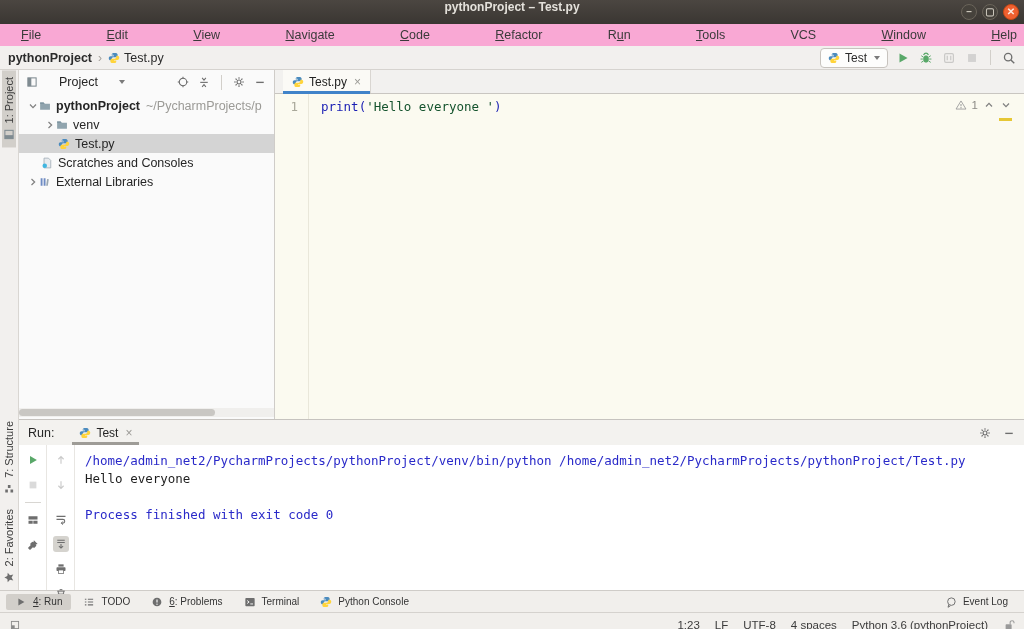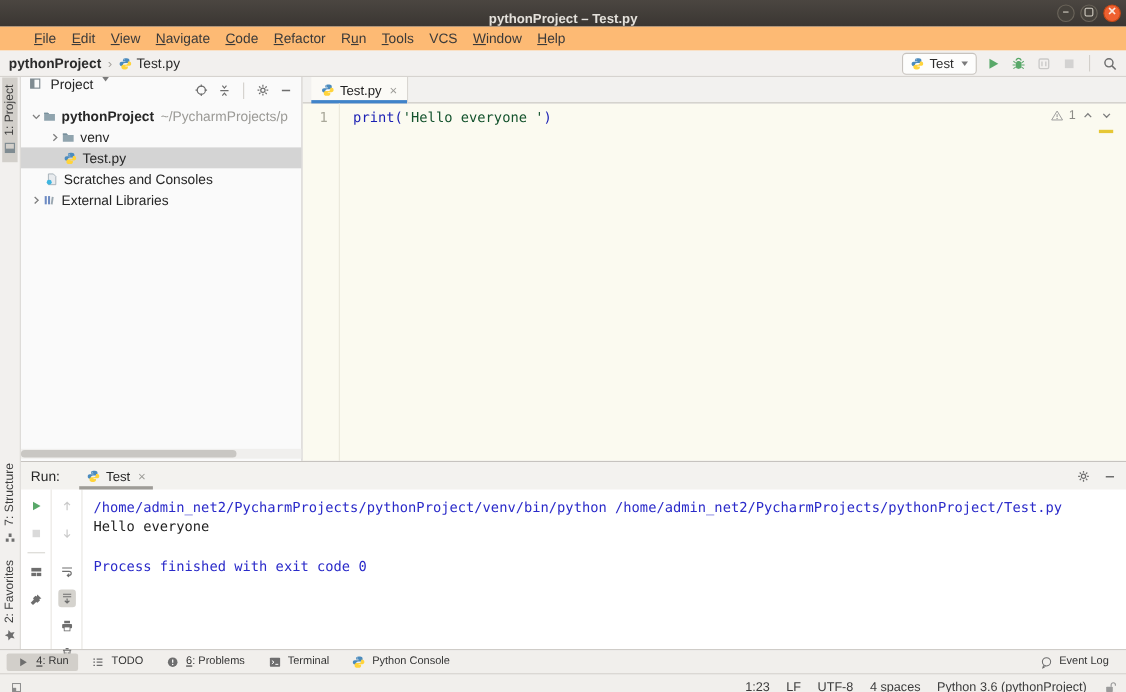--- a/index.html
+++ b/index.html
@@ -5,30 +5,30 @@
   html,body{margin:0;padding:0;}
   body{width:1024px;height:629px;overflow:hidden;background:#fff;
        font-family:"Liberation Sans", sans-serif;-webkit-font-smoothing:antialiased;}
   .icon{display:inline-flex;align-items:center;justify-content:center;width:14px;height:14px;flex:0 0 auto;}
   .icon svg{width:100%;height:100%;}
   .icon.sm{width:12px;height:12px;}
   .disabled{opacity:.45;}
 
   
   .titlebar{height:24px;background:linear-gradient(#4b4641,#3a3632);color:#e4e1db;
-    display:flex;align-items:flex-end;justify-content:center;position:relative;
+    display:flex;align-items:flex-start;justify-content:center;position:relative;
     font-size:12px;font-weight:bold;}
   .win-controls{position:absolute;right:5px;top:4px;display:flex;gap:5px;}
   .win-btn{width:16px;height:16px;border-radius:50%;background:#46423c;border:1px solid #6a645a;
     color:#cfcabf;font-size:10px;line-height:13px;text-align:center;box-sizing:border-box;}
   .win-btn.close{background:#ef6030;border-color:#c74815;color:#fbe9e0;}
 
   
-  .menubar{height:22px;background:#fdba74;display:flex;align-items:center;padding-left:24px;
-    font-size:12.5px;color:#3a3a3a;}
+  .menubar{height:22px;background:#f9a8d4;display:flex;align-items:center;padding-left:14px;
+    font-size:12.5px;color:#3a3a3a;justify-content:space-between;}
   .menu-item{padding:0 7px;cursor:default;}
   .mn{text-decoration:underline;}
 
   
   .toolbar{height:24px;background:#f2f0ee;border-bottom:1px solid #d6d3cf;display:flex;
     align-items:center;padding:0 8px;box-sizing:border-box;font-size:12.5px;color:#2b2b2b;}
   .crumb-project{font-weight:bold;}
   .crumb-sep{color:#a5a29d;margin:0 6px;font-size:12px;}
   .crumb-file{margin-left:4px;}
   .toolbar-right{margin-left:auto;display:flex;align-items:center;gap:8px;}
@@ -48,21 +48,21 @@
   .stripe-label .icon svg{transform:rotate(90deg);}
   .stripe-label.active{background:#d2cfca;}
   .stripe-bottom{display:flex;flex-direction:column;align-items:center;}
 
   .content-col{flex:1;display:flex;flex-direction:column;min-width:0;}
   .main-row{height:349px;display:flex;min-height:0;}
 
   
   .project-panel{width:256px;background:#fafafa;border-right:1px solid #cfccc8;box-sizing:border-box;
     position:relative;font-size:12.5px;color:#262626;}
-  .pp-header{height:24px;display:flex;padding:0 8px 0 7px;gap:6px;}
+  .pp-header{height:24px;display:flex;align-items:center;padding:0 8px 0 7px;gap:19px;}
   .pp-title{margin-left:2px;}
   .pp-header-icons{margin-left:auto;display:flex;align-items:center;gap:9px;}
   .pp-tree{margin-top:2px;}
   .tree-row{height:19px;display:flex;align-items:center;white-space:nowrap;overflow:hidden;cursor:default;}
   .tree-row.selected{background:#d4d4d4;}
   .tree-chevron{width:14px;display:inline-flex;justify-content:center;flex:0 0 auto;}
   .tree-name{margin-left:5px;}
   .tree-name.bold{font-weight:bold;}
   .tree-hint{margin-left:6px;color:#9b9a96;}
   .pp-hscroll{position:absolute;left:0;bottom:2px;width:100%;height:9px;background:#f0efed;}

